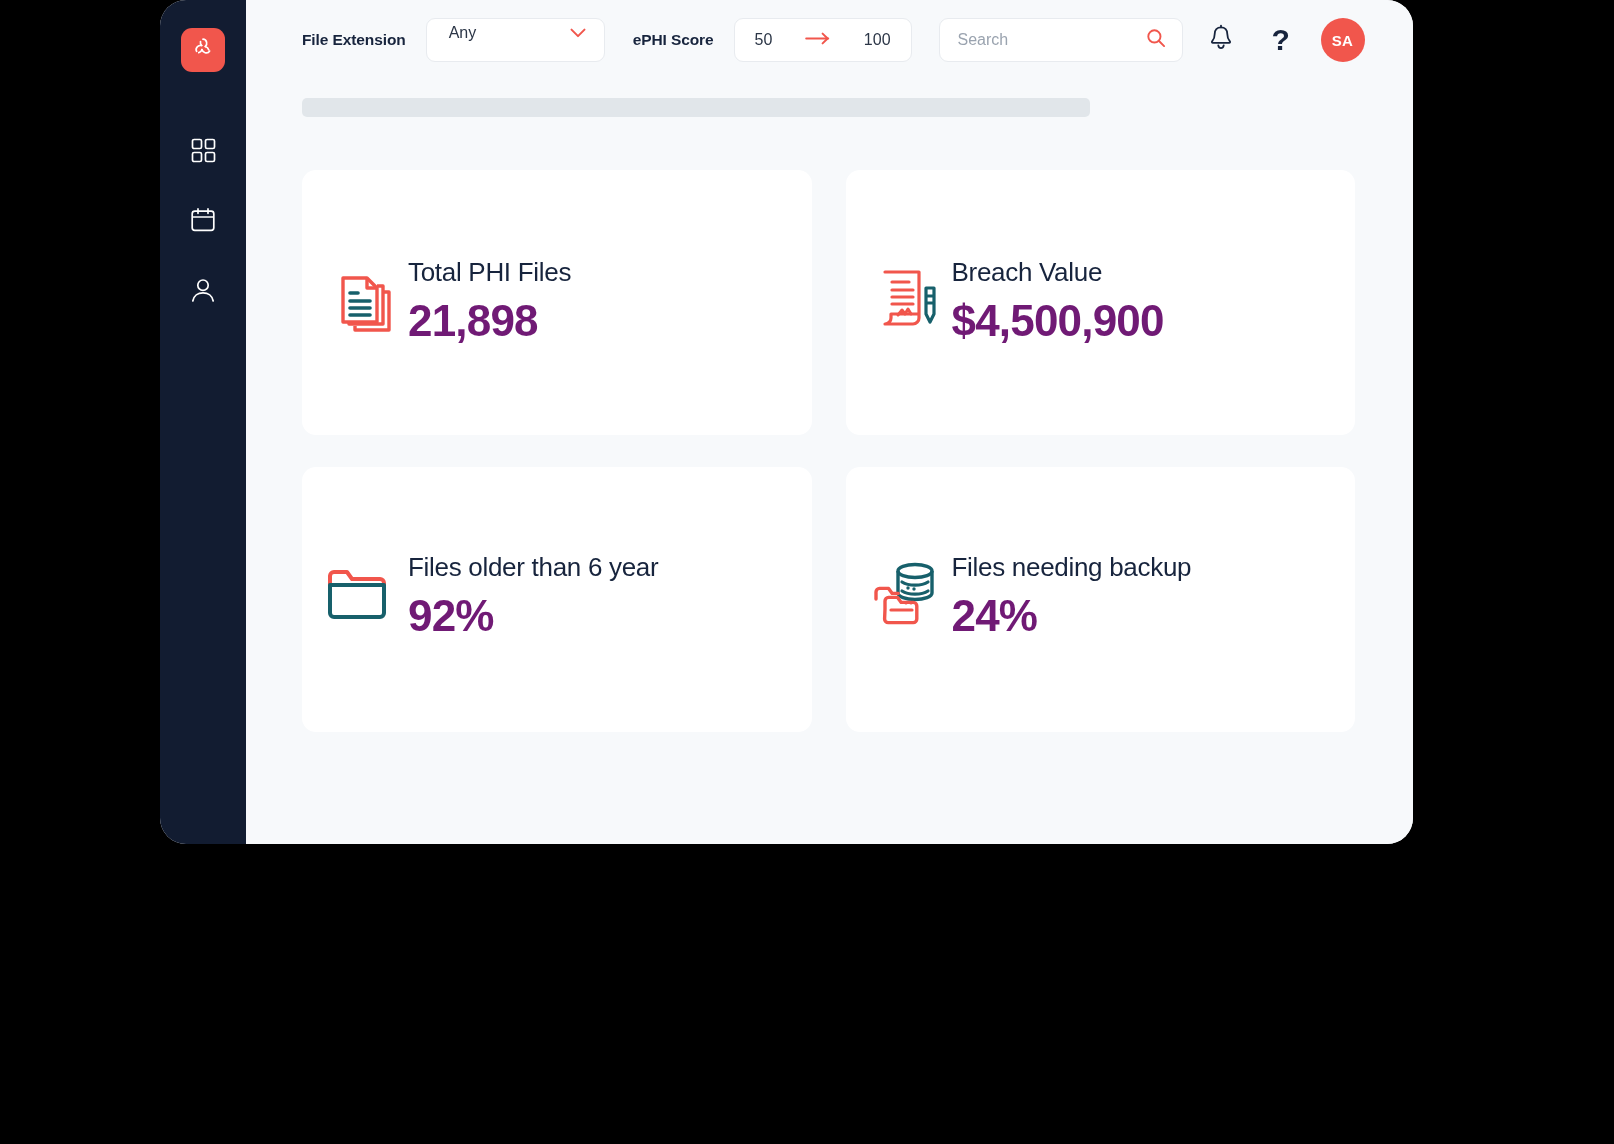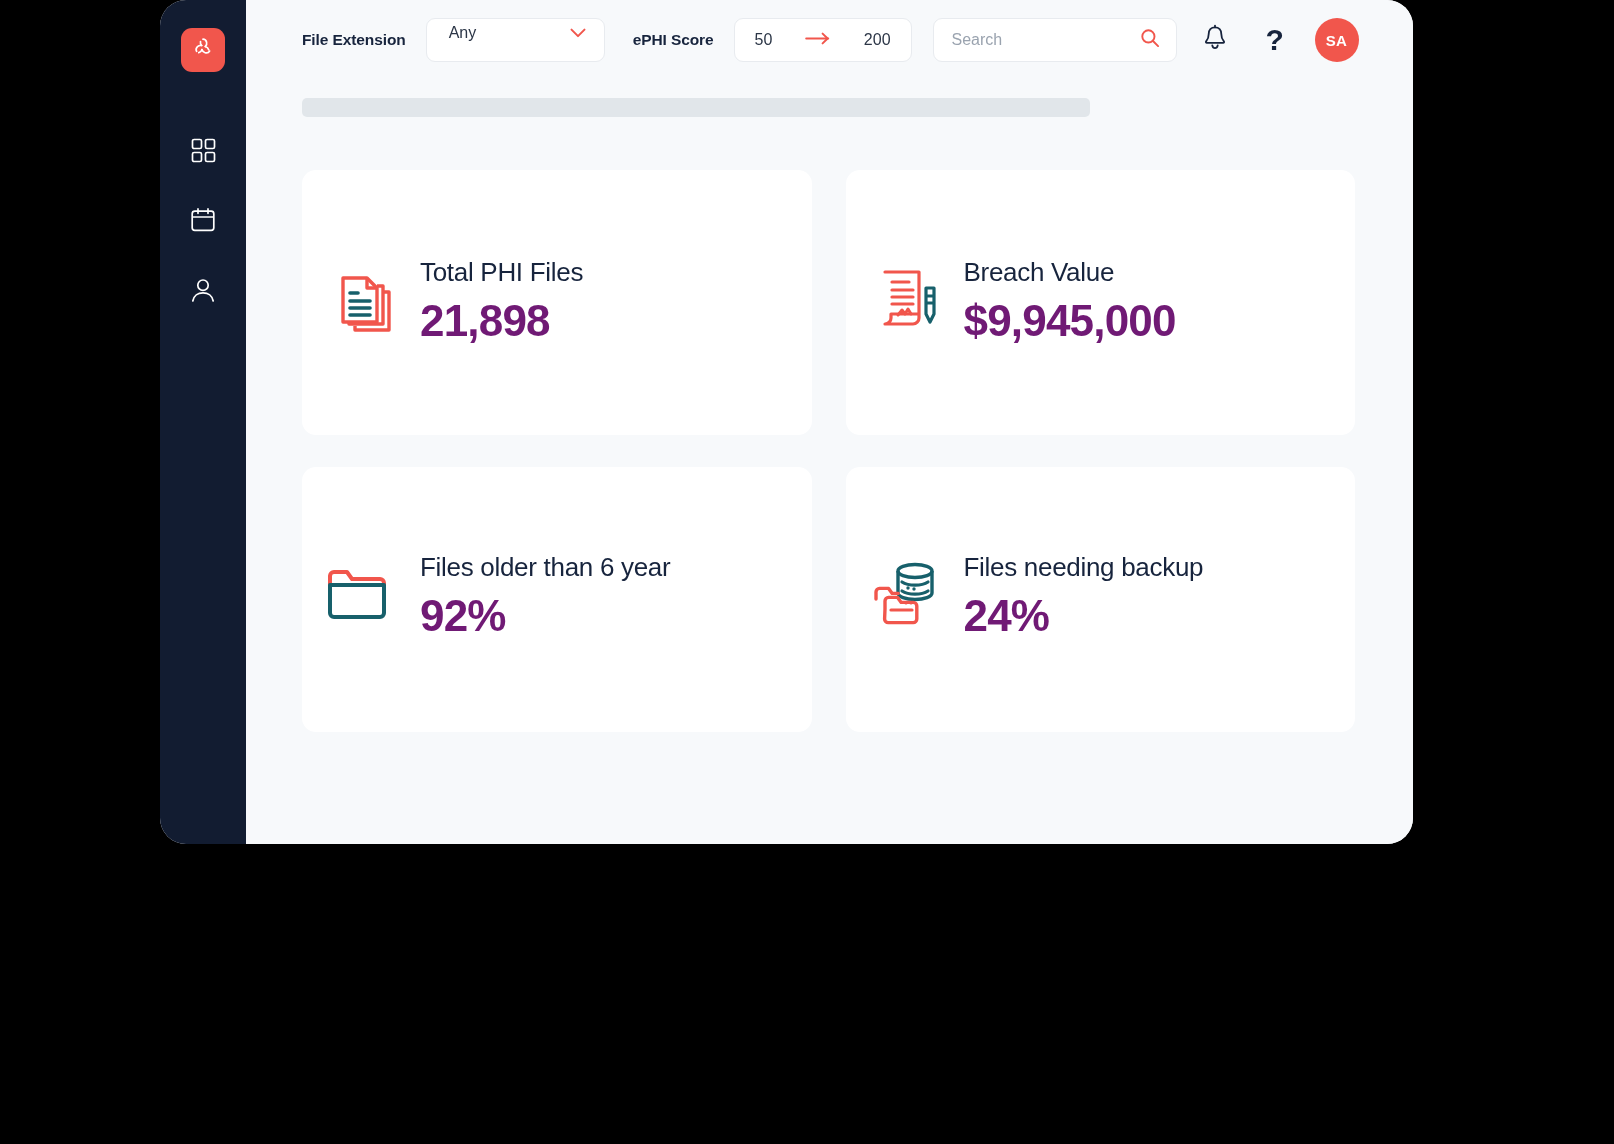--- a/index.html
+++ b/index.html
@@ -117,21 +117,21 @@
     align-items: center;
     justify-content: space-between;
     padding: 15px 20px;
     box-sizing: border-box;
   }
   .range-num {
     font-size: 16px;
     color: #2c3647;
   }
   .search-box {
-    margin-left: 21px;
+    margin-left: 27px;
     width: 244px;
     height: 44px;
     background: #ffffff;
     border: 1px solid #e8ebef;
     border-radius: 9px;
     display: flex;
     align-items: center;
     justify-content: space-between;
     padding: 0 16px 0 18px;
     box-sizing: border-box;
@@ -214,21 +214,21 @@
     border-radius: 14px;
     display: flex;
     align-items: flex-start;
     padding-top: 86px;
     padding-left: 22px;
     box-sizing: border-box;
   }
   .card-inner {
     display: flex;
     align-items: flex-start;
-    gap: 22px;
+    gap: 10px;
   }
   .card-icon {
     width: 74px;
     height: 78px;
     flex: 0 0 74px;
     display: flex;
     align-items: flex-start;
     justify-content: center;
     padding-top: 4px;
   }
@@ -323,21 +323,21 @@
         <span class="tb-label ephi-label">ePHI Score</span>
 
         <div class="range-box">
           <span class="range-num">50</span>
           <span>
             <svg width="26" height="13" viewBox="0 0 26 13" fill="none">
               <path d="M1.2 6.5h22" stroke="#f1564c" stroke-width="2" stroke-linecap="round"></path>
               <path d="M17.6 1.6l5 4.9l-5 4.9" stroke="#f1564c" stroke-width="2" stroke-linecap="round" stroke-linejoin="round"></path>
             </svg>
           </span>
-          <span class="range-num">200</span>
+          <span class="range-num">100</span>
         </div>
 
         <div class="search-box">
           <input class="search-input" type="text" placeholder="Search" style="">
           <span>
             <svg width="20" height="20" viewBox="0 0 20 20" fill="none">
               <circle cx="8.4" cy="8.4" r="6.1" stroke="#f1564c" stroke-width="1.9"></circle>
               <path d="M13.0 13.0l5.1 5.1" stroke="#f1564c" stroke-width="1.9" stroke-linecap="round"></path>
             </svg>
           </span>
@@ -400,21 +400,21 @@
                   <path d="M21 37h21" stroke="#f1564c" stroke-width="3.2" stroke-linecap="round"></path>
                   <path d="M21 44h21" stroke="#f1564c" stroke-width="3.2" stroke-linecap="round"></path>
                   <path d="M27 55l4 -5l3 4l3 -5l3 5" stroke="#f1564c" stroke-width="3" stroke-linecap="round" stroke-linejoin="round" fill="none"></path>
                   <path d="M55 28h8v26l-4 8l-4 -8z" stroke="#17606b" stroke-width="3.2" stroke-linejoin="round" fill="none"></path>
                   <path d="M55 36h8" stroke="#17606b" stroke-width="3"></path>
                   <path d="M55 43h8" stroke="#17606b" stroke-width="3"></path>
                 </svg>
               </div>
               <div class="card-text">
                 <div class="card-label">Breach Value</div>
-                <div class="card-value">$9,945,000</div>
+                <div class="card-value">$4,500,900</div>
               </div>
             </div>
           </div>
 
           <div class="card row2">
             <div class="card-inner">
               <div class="card-icon">
                 <svg width="74" height="74" viewBox="0 0 74 74" fill="none">
                   <path d="M6 30v-9c0 -2.2 1.8 -4 4 -4h13l5 7h28c2.2 0 4 1.8 4 4v2" stroke="#f1564c" stroke-width="4" stroke-linecap="round" stroke-linejoin="round" fill="none"></path>
                   <path d="M6 30h54v28c0 2.2 -1.8 4 -4 4h-46c-2.2 0 -4 -1.8 -4 -4z" stroke="#17606b" stroke-width="4" stroke-linejoin="round" fill="none"></path>

